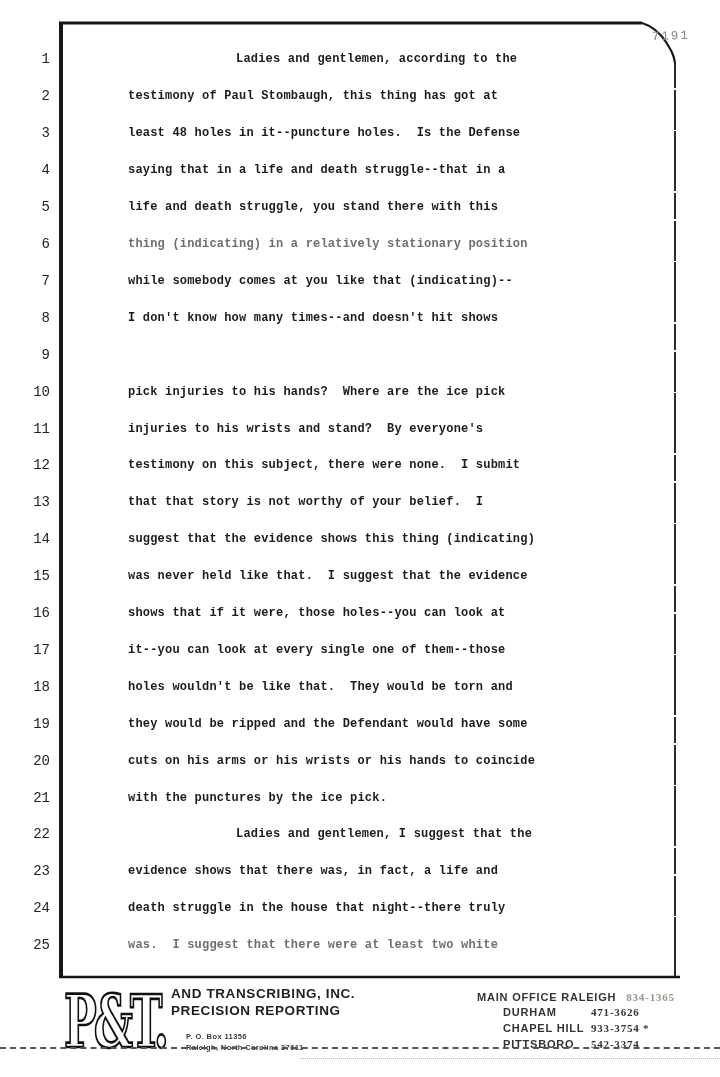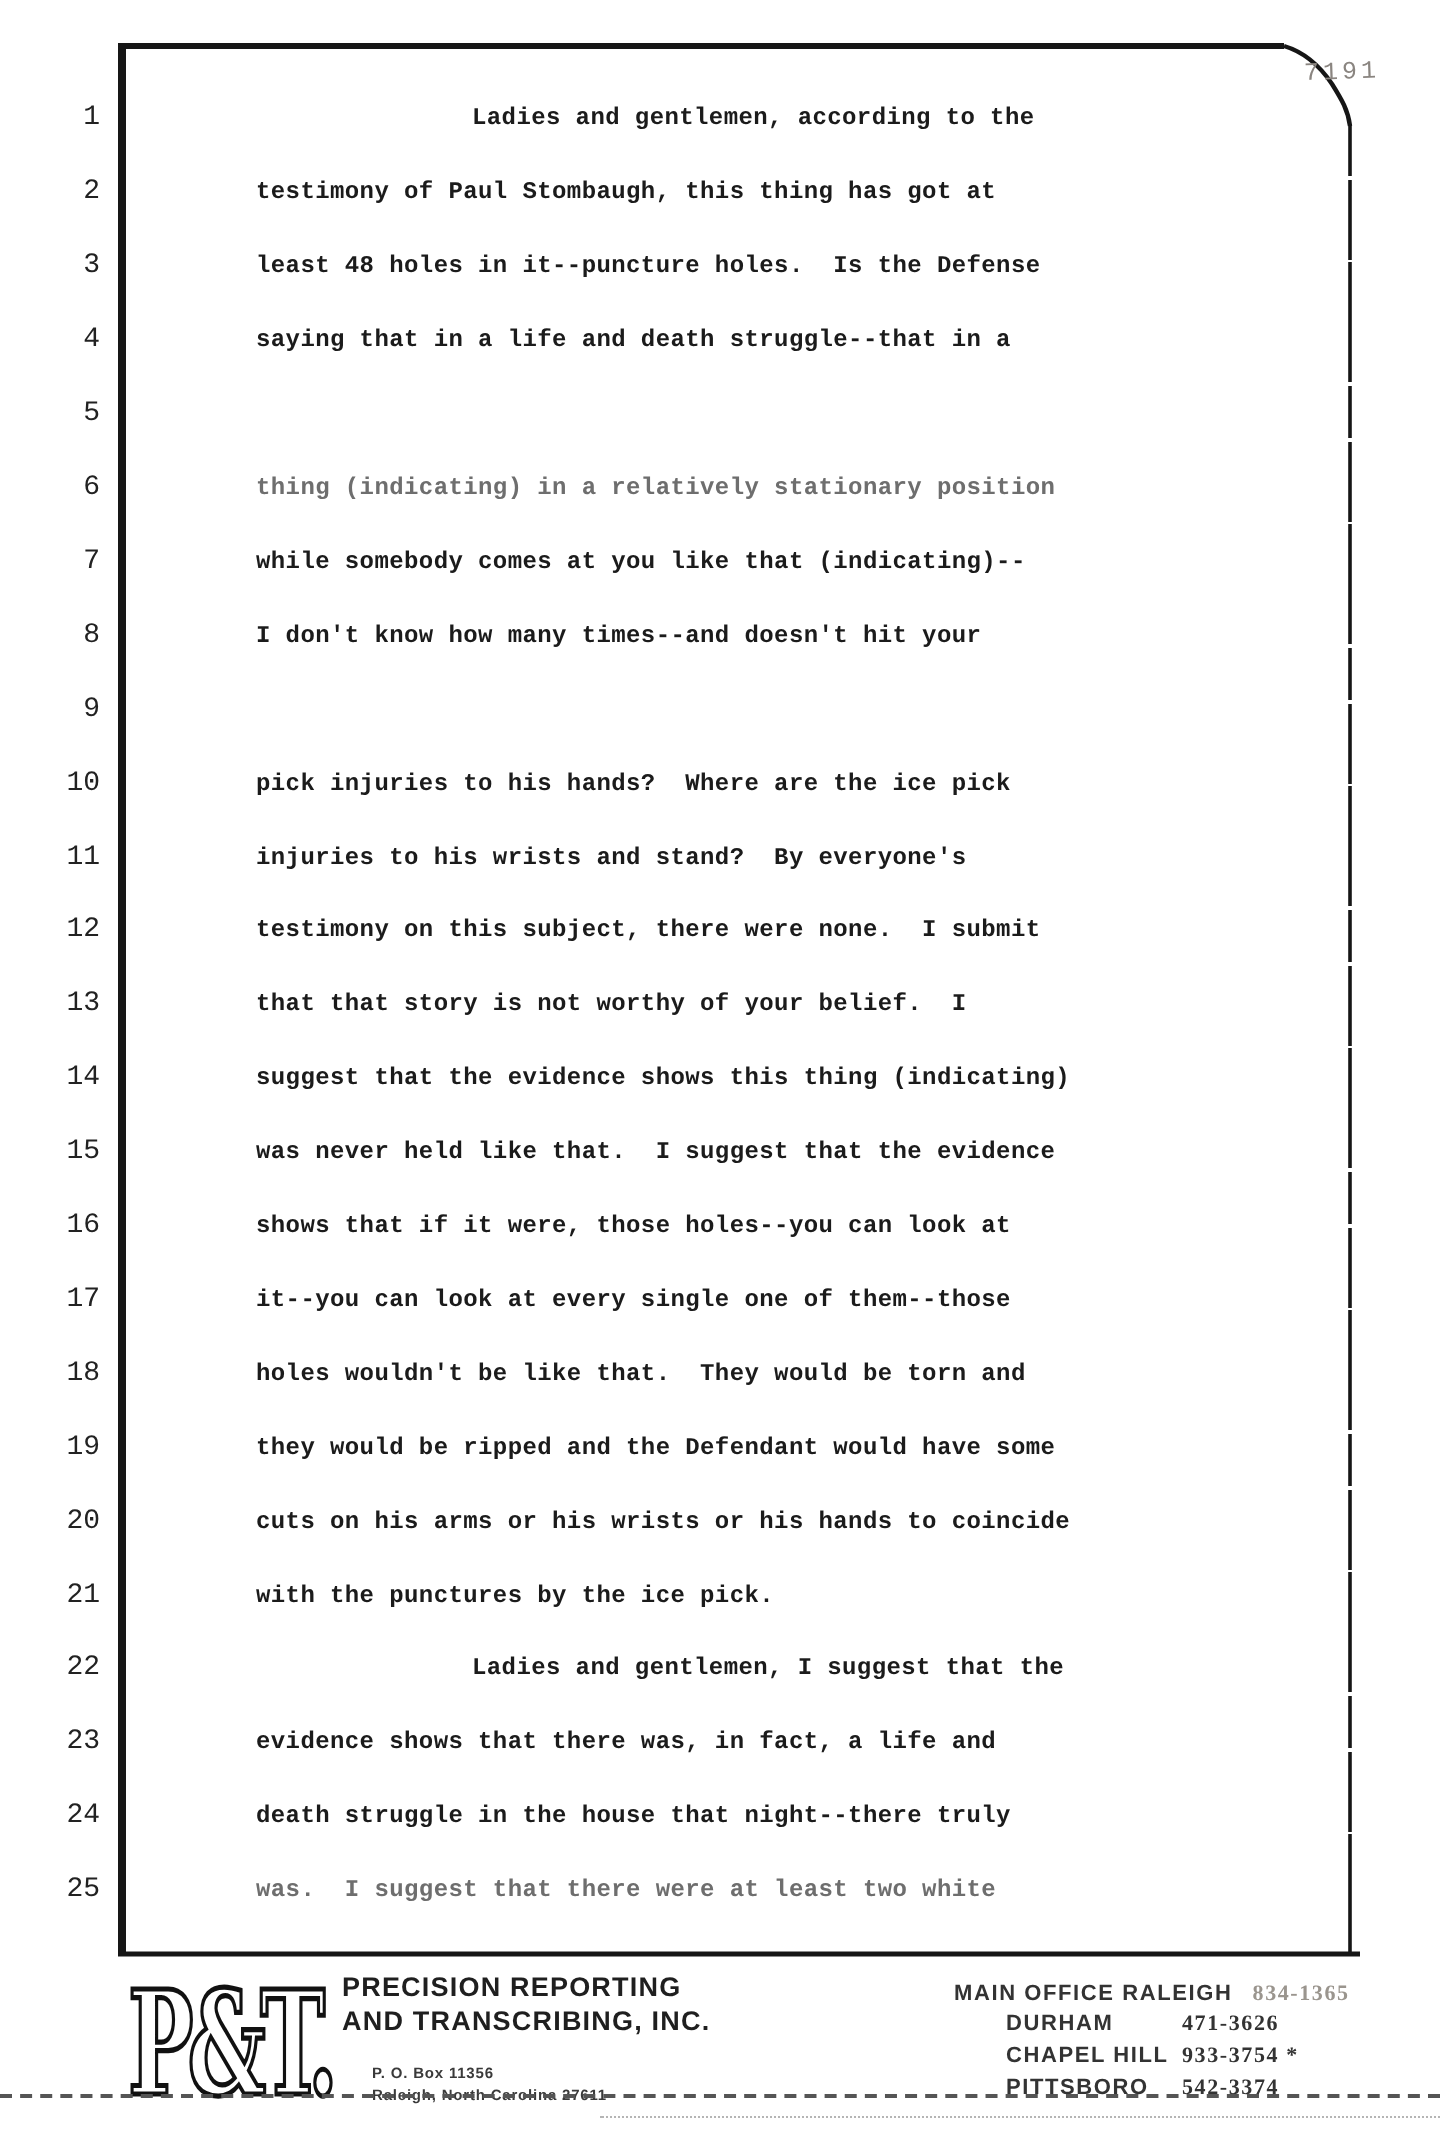--- a/index.html
+++ b/index.html
@@ -79,32 +79,33 @@
       <div class="trow">
         <span class="lnum">3</span>
         <span class="ltext">least 48 holes in it--puncture holes.  Is the Defense</span>
       </div>
       <div class="trow">
         <span class="lnum">4</span>
         <span class="ltext">saying that in a life and death struggle--that in a</span>
       </div>
       <div class="trow">
         <span class="lnum">5</span>
+        <span class="ltext">life and death struggle, you stand there with this</span>
       </div>
       <div class="trow faded">
         <span class="lnum">6</span>
         <span class="ltext">thing (indicating) in a relatively stationary position</span>
       </div>
       <div class="trow">
         <span class="lnum">7</span>
         <span class="ltext">while somebody comes at you like that (indicating)--</span>
       </div>
       <div class="trow">
         <span class="lnum">8</span>
-        <span class="ltext">I don't know how many times--and doesn't hit your</span>
+        <span class="ltext">I don't know how many times--and doesn't hit shows</span>
       </div>
       <div class="trow">
         <span class="lnum">9</span>
       </div>
       <div class="trow">
         <span class="lnum">10</span>
         <span class="ltext">pick injuries to his hands?  Where are the ice pick</span>
       </div>
       <div class="trow">
         <span class="lnum">11</span>
@@ -168,22 +169,22 @@
       </div>
     </div>
 
   <div class="footer">
 
     <svg class="logo-svg" width="106" height="82" viewBox="0 0 106 82" xmlns="http://www.w3.org/2000/svg">
       <text x="2" y="64" font-family="'DejaVu Serif',serif" font-weight="bold" font-size="72" fill="#ffffff" stroke="#111111" stroke-width="2.6" letter-spacing="-5" textLength="102" lengthAdjust="spacingAndGlyphs">P&amp;T.</text>
     </svg>
 
     <div class="company">
+      <div>AND TRANSCRIBING, INC.</div>
       <div>PRECISION REPORTING</div>
-      <div>AND TRANSCRIBING, INC.</div>
     </div>
 
     <div class="address">
       <div>P. O. Box 11356</div>
       <div>Raleigh, North Carolina 27611</div>
     </div>
 
     <div class="offices" id="offices">
         <div class="office-row main faded">
           <span class="office-label">MAIN OFFICE RALEIGH</span>

